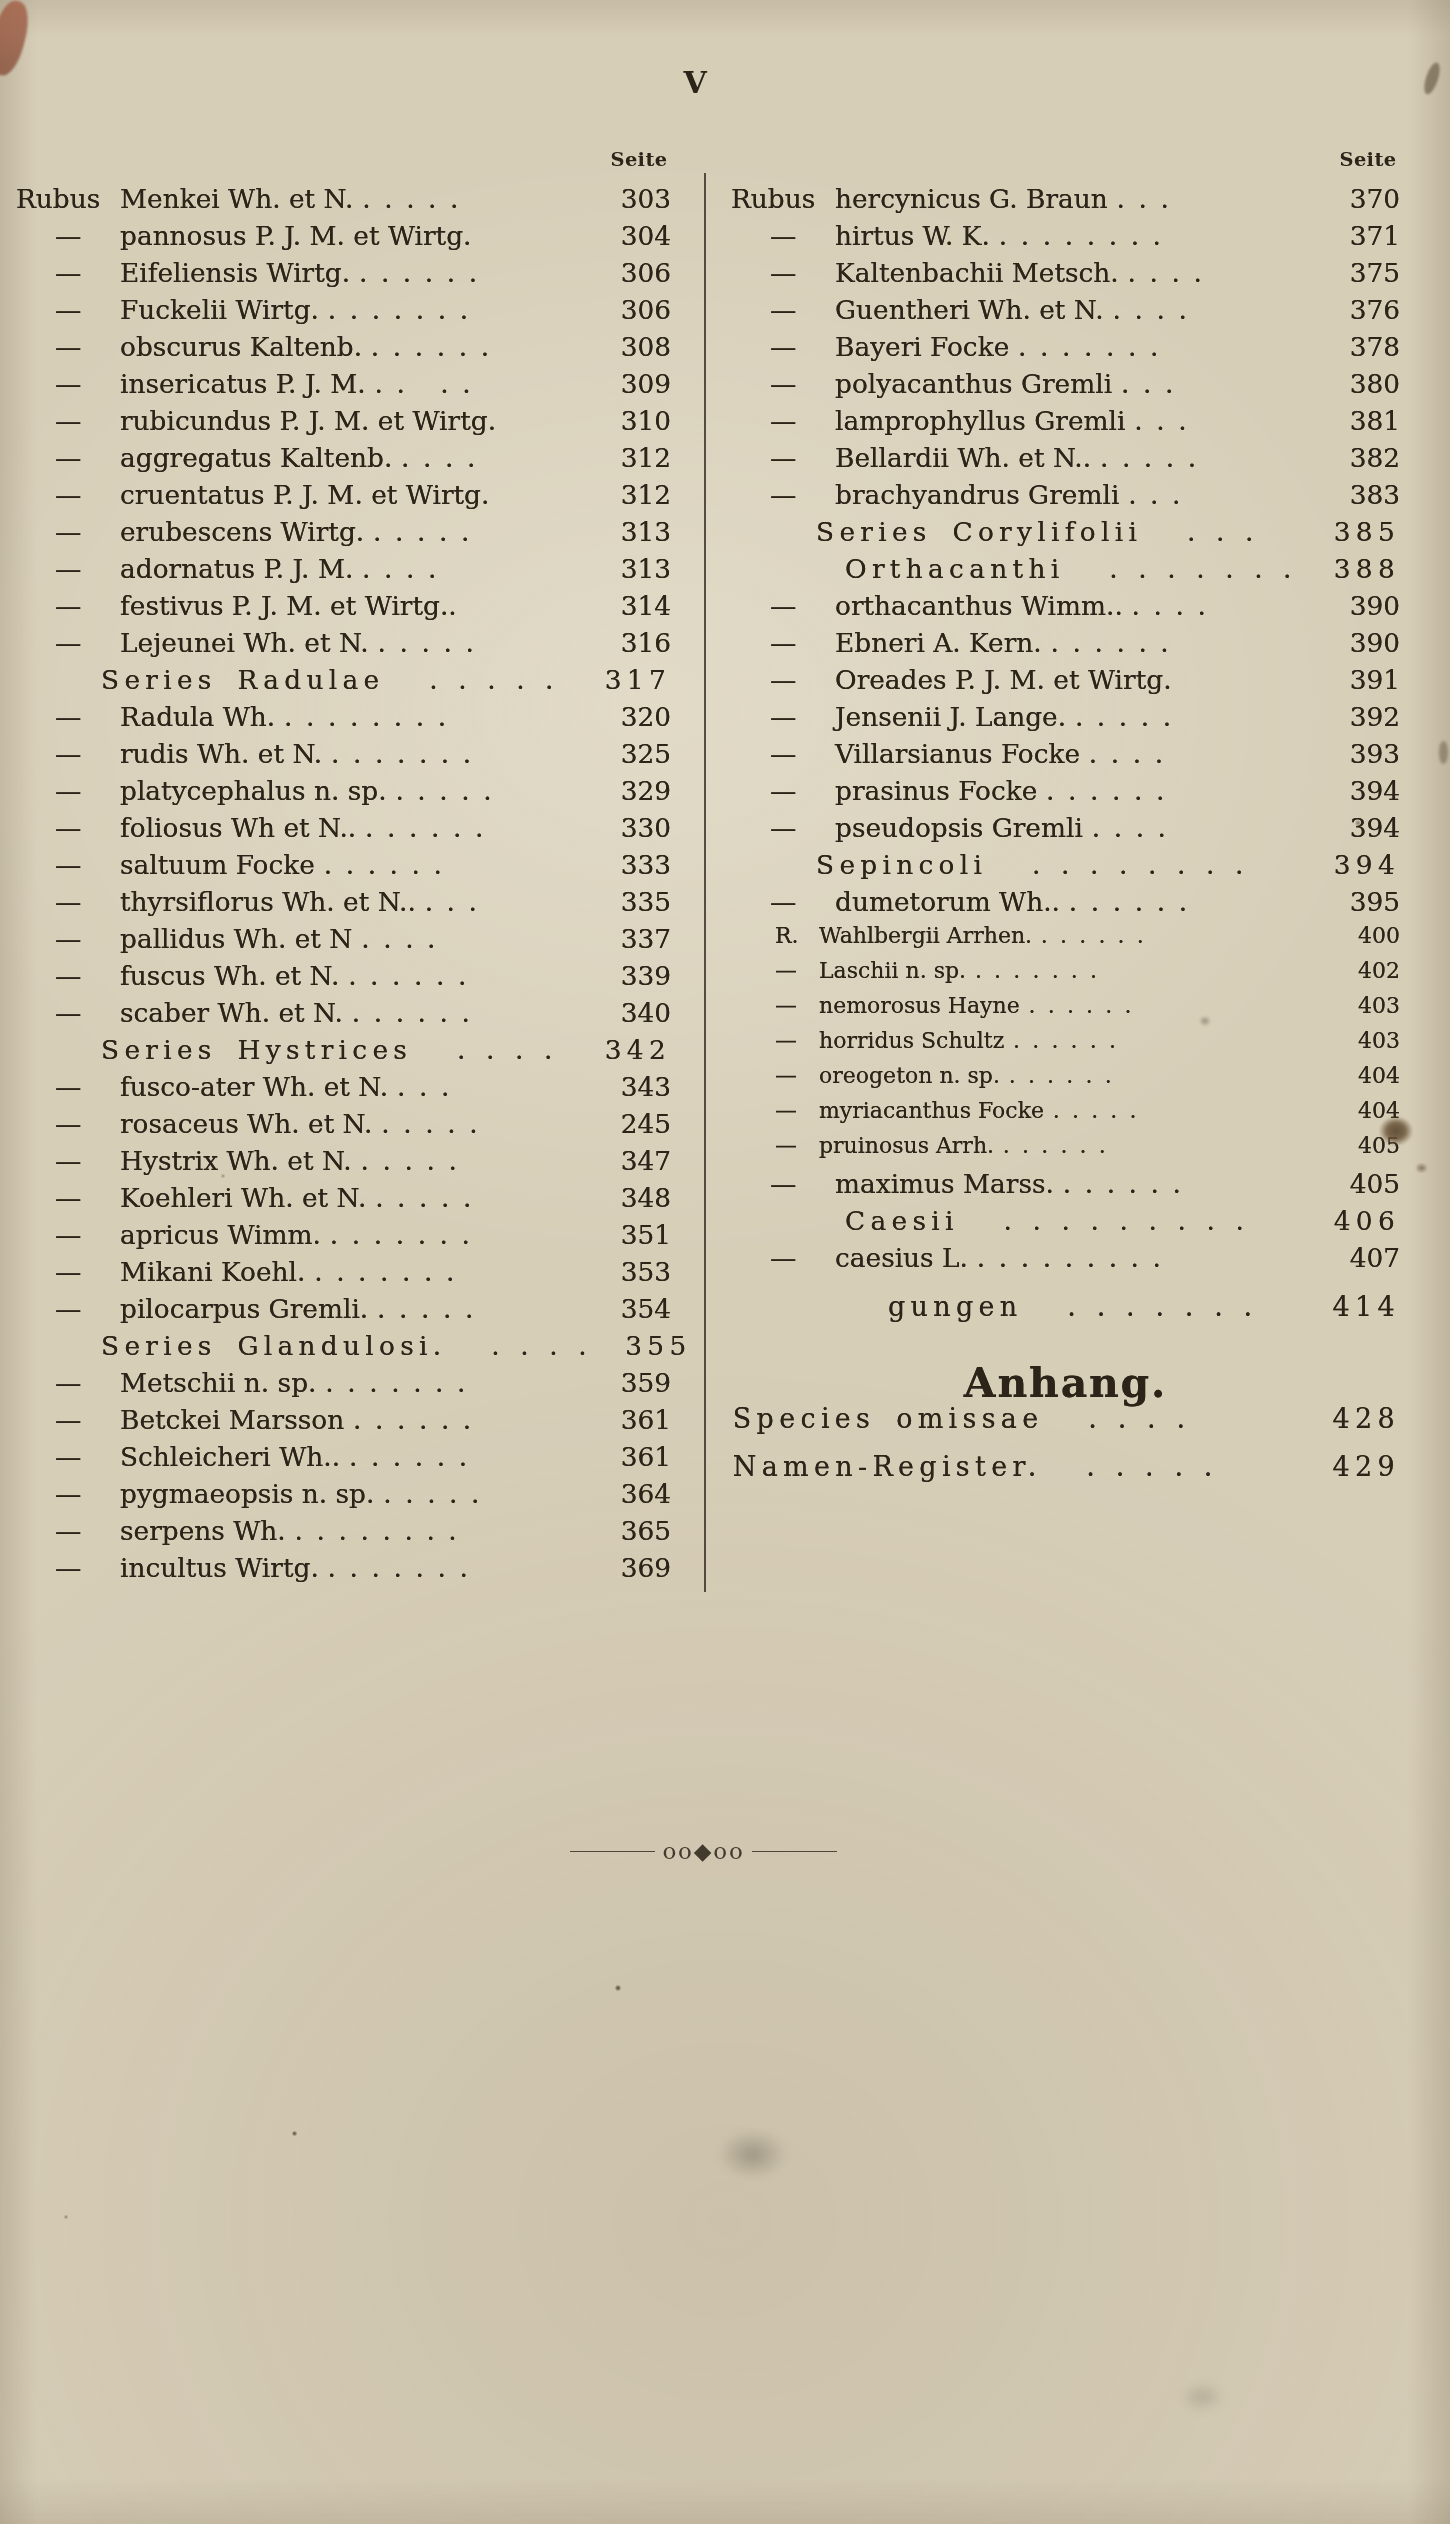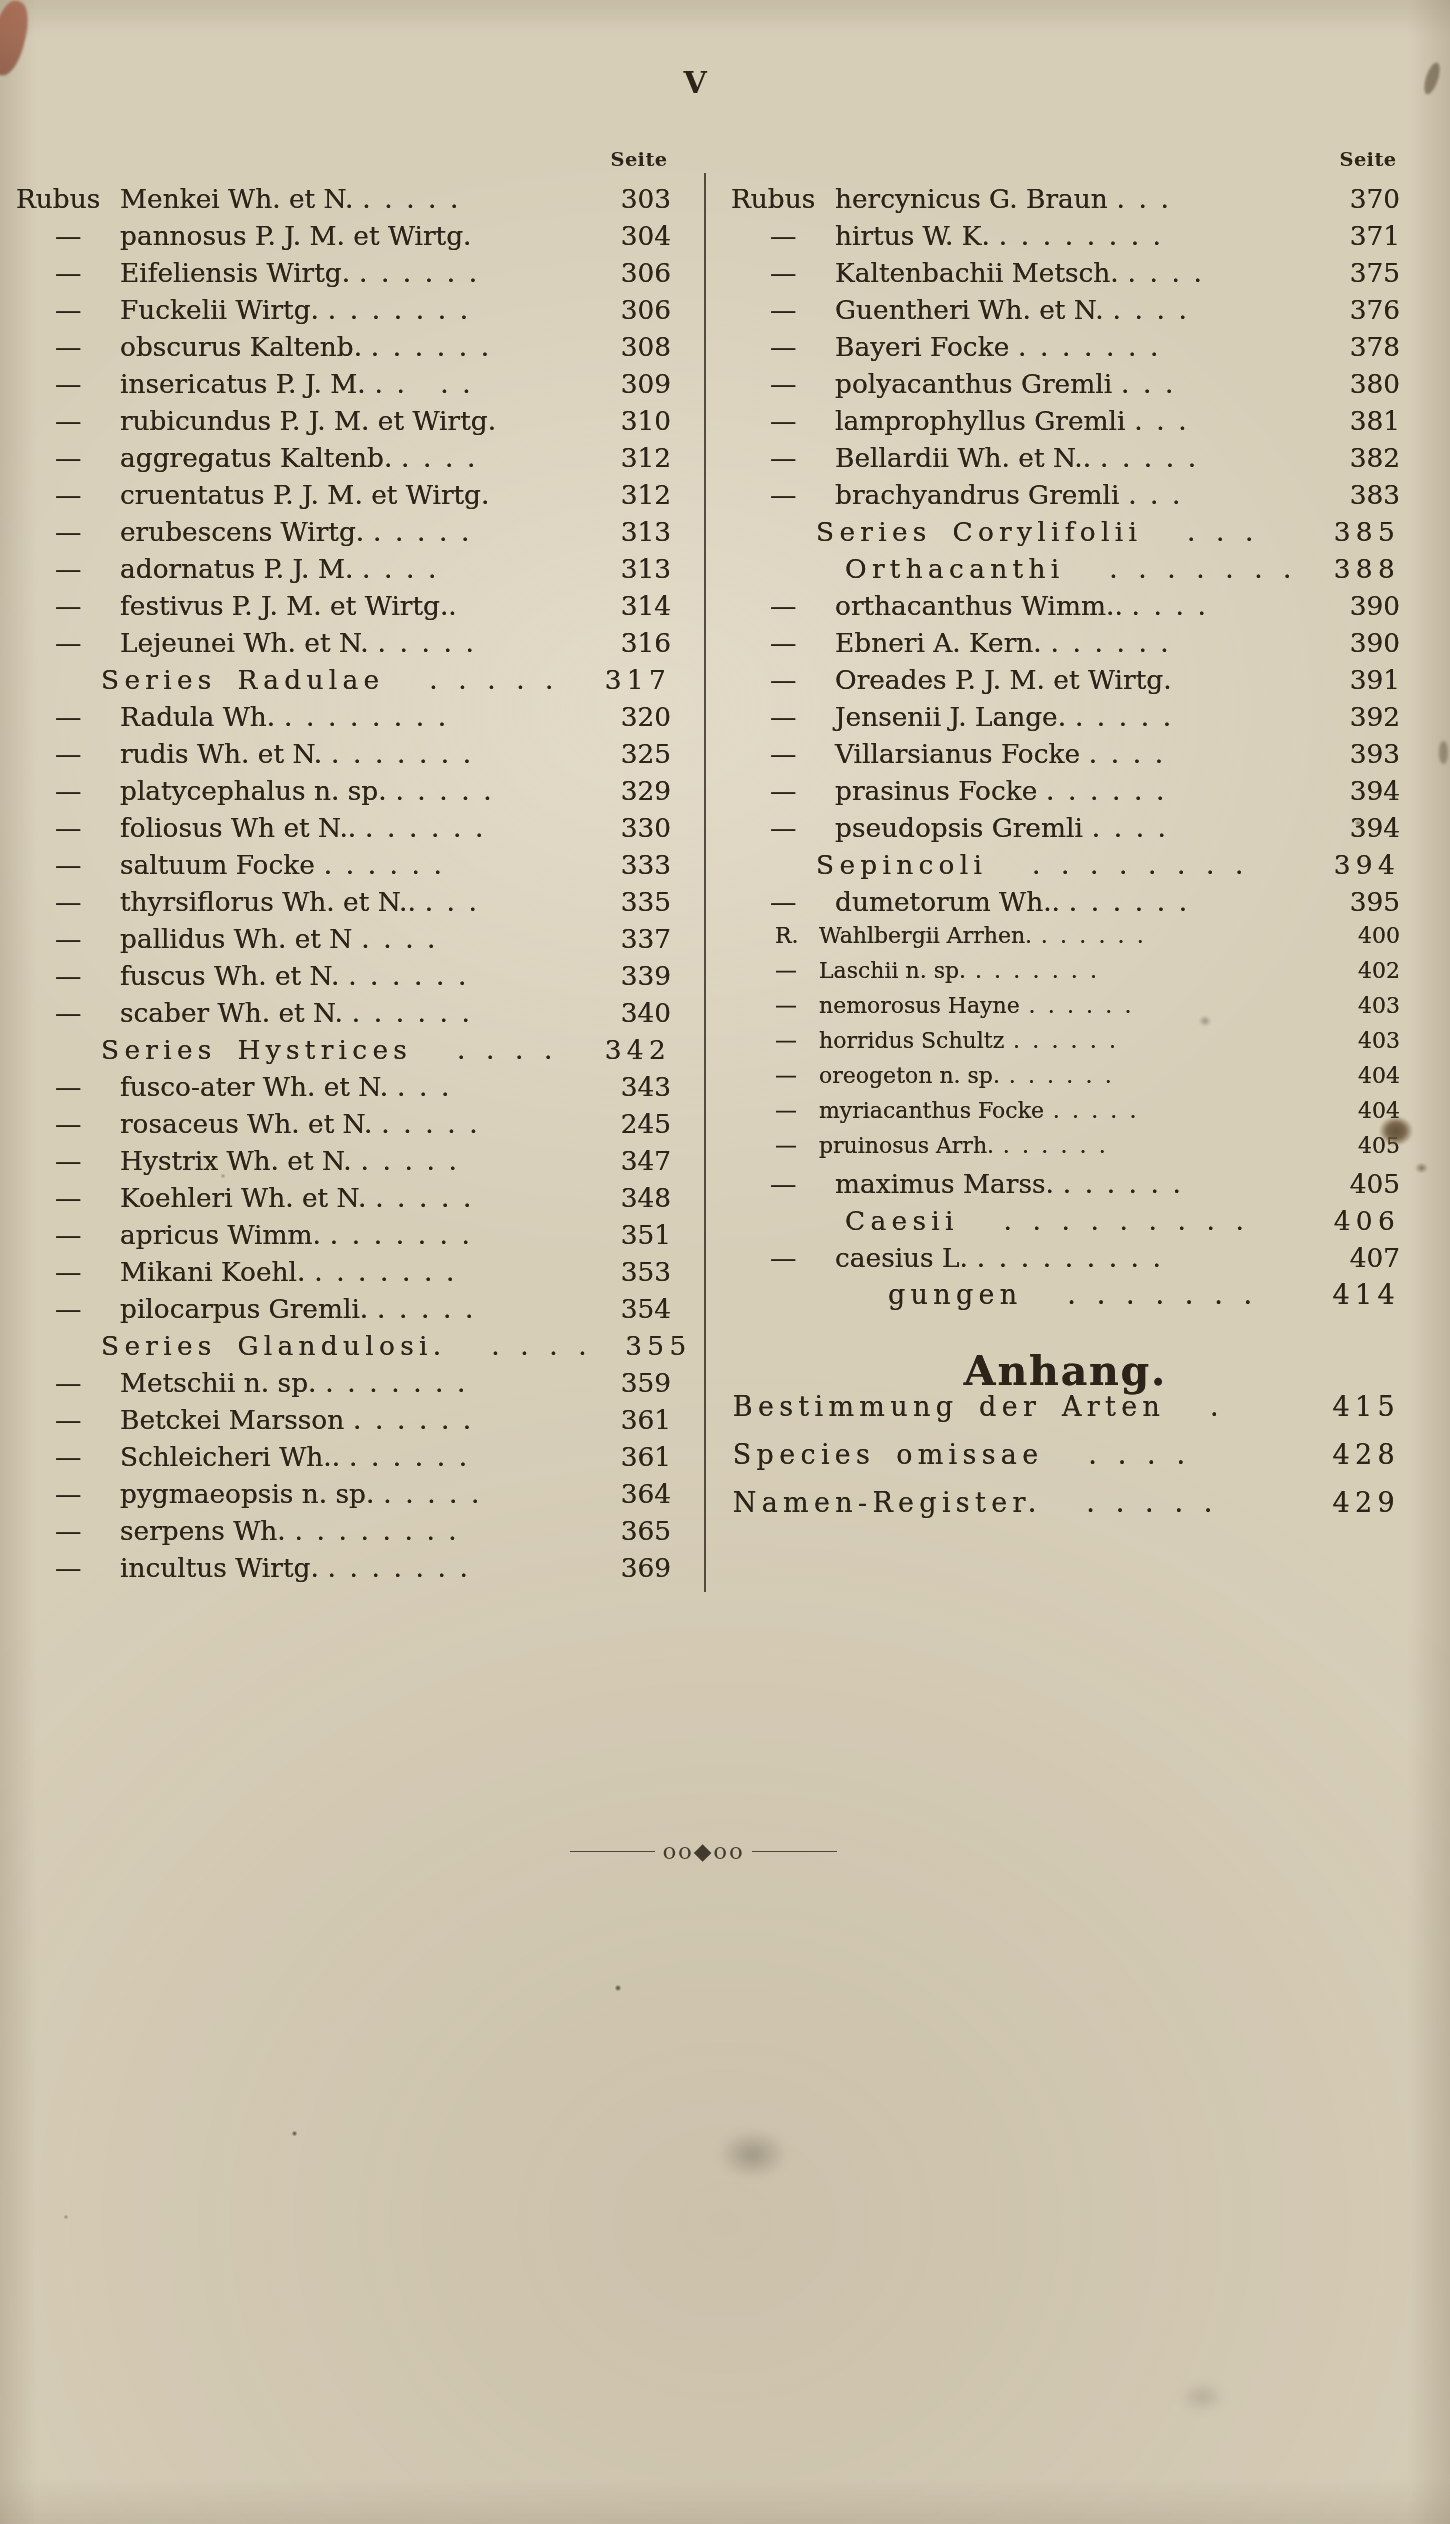--- a/index.html
+++ b/index.html
@@ -37,21 +37,21 @@
     white-space:nowrap;text-shadow:0 0 0.4px rgba(43,36,24,0.85);
   }
   .prefix{display:inline-block;width:104px;box-sizing:border-box;flex:none;}
   .prefix.dash{padding-left:39px;}
   .label{flex:none;}
   .dots{flex:none;margin-left:8.8px;white-space:pre;letter-spacing:2.6px;}
   .page{margin-left:auto;flex:none;}
   .row.series{padding-left:85px;letter-spacing:5.3px;word-spacing:7px;gap:36px;}
   .row.series .dots{letter-spacing:2.6px;}
   .row.indent2{padding-left:114px;}
-  .row.indent3{padding-left:157px;}
+  .row.indent3{padding-left:157px;margin-top:12px;}
   .row.flush{padding-left:1.8px;}
   .row.small{font-size:22px;height:35px;padding-left:44px;}
   .row.small .prefix{width:44px;padding-left:0;}
   .row.wrap{height:42px;font-size:27px;}
   .row.big{height:48px;font-size:27px;}
   .row.heading{
     justify-content:center;height:44px;margin-top:26px;
     font-weight:bold;font-size:41px;letter-spacing:1.8px;padding-left:0;
   }
   .ornament{
@@ -492,25 +492,20 @@
         </div>
         <div class="row series indent3 wrap">
           <span class="label">gungen</span>
           <span class="dots">. . . . . . .</span>
           <span class="page">414</span>
         </div>
         <div class="row heading">
           <span>Anhang.</span>
         </div>
         <div class="row series flush big">
-          <span class="label">Bestimmung der Arten</span>
-          <span class="dots">.</span>
-          <span class="page">415</span>
-        </div>
-        <div class="row series flush big">
           <span class="label">Species omissae</span>
           <span class="dots">. . . .</span>
           <span class="page">428</span>
         </div>
         <div class="row series flush big">
           <span class="label">Namen-Register.</span>
           <span class="dots">. . . . .</span>
           <span class="page">429</span>
         </div>
       </div>

